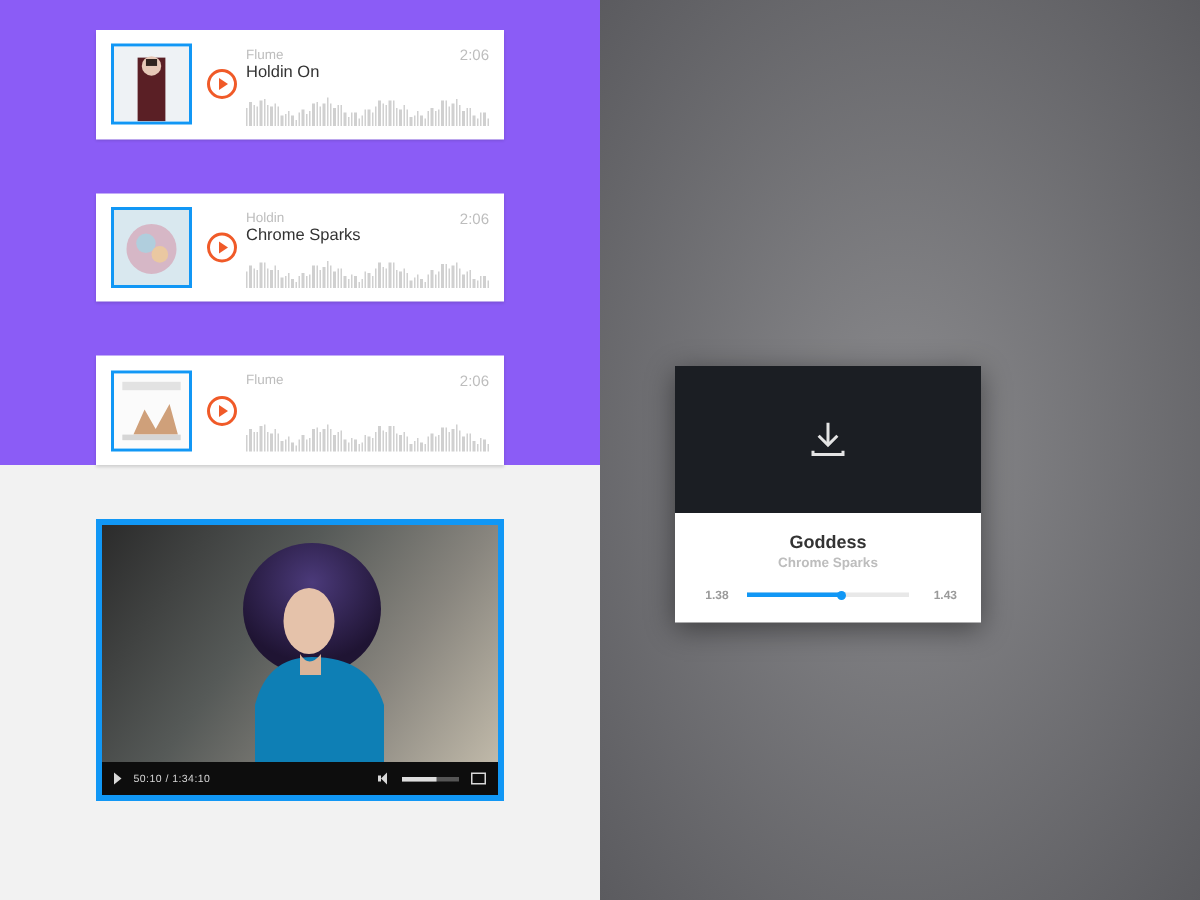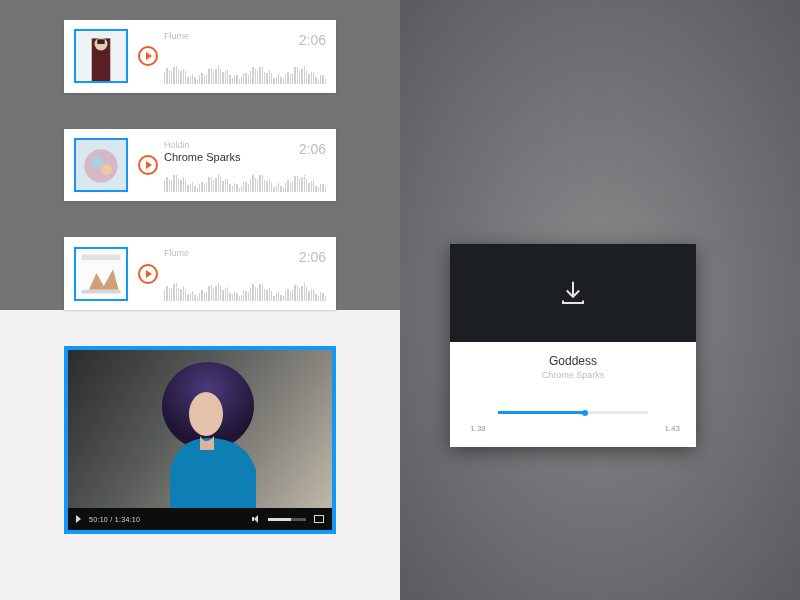--- a/index.html
+++ b/index.html
@@ -17,21 +17,21 @@
     flex-direction: column;
   }
   .right-col {
     width: 400px;
     height: 600px;
     background: radial-gradient(ellipse at center, #8a8a8d 0%, #5b5b5f 100%);
     position: relative;
   }
   .top-left {
     height: 310px;
-    background: #737373;
+    background: #8b5cf6;
     display: flex;
     flex-direction: column;
     align-items: center;
     padding-top: 20px;
     gap: 36px;
   }
   .bottom-left {
     height: 290px;
     background: #f2f2f2;
     display: flex;
@@ -90,21 +90,21 @@
   }
   .title {
     font-size: 11px;
     color: #333;
     margin-top: 1px;
   }
   .time {
     position: absolute;
     top: 12px;
     right: 10px;
-    font-size: 14px;
+    font-size: 10px;
     color: #bdbdbd;
   }
   .waveform {
     position: absolute;
     bottom: 0;
     left: 0;
     right: 0;
     height: 24px;
     display: flex;
     align-items: flex-end;
@@ -188,23 +188,24 @@
     width: 10px; height: 8px;
     border: 1px solid #d8d8d8;
     cursor: pointer;
   }
 
   
   .music-card {
     position: absolute;
     left: 50px;
     top: 244px;
-    width: 246px;
+    width: 204px;
     background: #fff;
     box-shadow: 0 4px 18px rgba(0,0,0,0.45);
+    font-weight: bold;
   }
   .music-cover {
     height: 98px;
     background: #1b1e23;
     display: flex;
     align-items: center;
     justify-content: center;
   }
   .dl-icon { color: #e4e4e4; }
   .music-body {
@@ -223,21 +224,20 @@
   .progress-row {
     display: flex;
     align-items: center;
     gap: 8px;
     margin-top: 12px;
   }
   .p-time {
     font-size: 8px;
     color: #9a9a9a;
     width: 24px;
-    margin-top: 32px;
   }
   .p-time.right { text-align: right; }
   .p-bar {
     flex: 1;
     height: 3px;
     background: #e8e8e8;
     position: relative;
     cursor: pointer;
   }
   .p-bar .fill {
@@ -304,20 +304,21 @@
           <rect x="17" y="8" width="20" height="46" fill="#5a1f25"></rect>
           <circle cx="27" cy="14" r="7" fill="#e7c9b8"></circle>
           <rect x="23" y="9" width="8" height="5" fill="#30241f"></rect>
         </svg>
       </div>
       <div class="play-btn">
         <div class="tri"></div>
       </div>
       <div class="track-meta">
         <div class="artist">Flume</div>
+        <div class="title">Holdin On</div>
         <div class="waveform">
             <span style="height: 11.2px;"></span>
             <span style="height: 15.4205px;"></span>
             <span style="height: 13.409px;"></span>
             <span style="height: 12.6037px;"></span>
             <span style="height: 16.9686px;"></span>
             <span style="height: 17.7839px;"></span>
             <span style="height: 13.1948px;"></span>
             <span style="height: 12.401px;"></span>
             <span style="height: 15.0272px;"></span>

